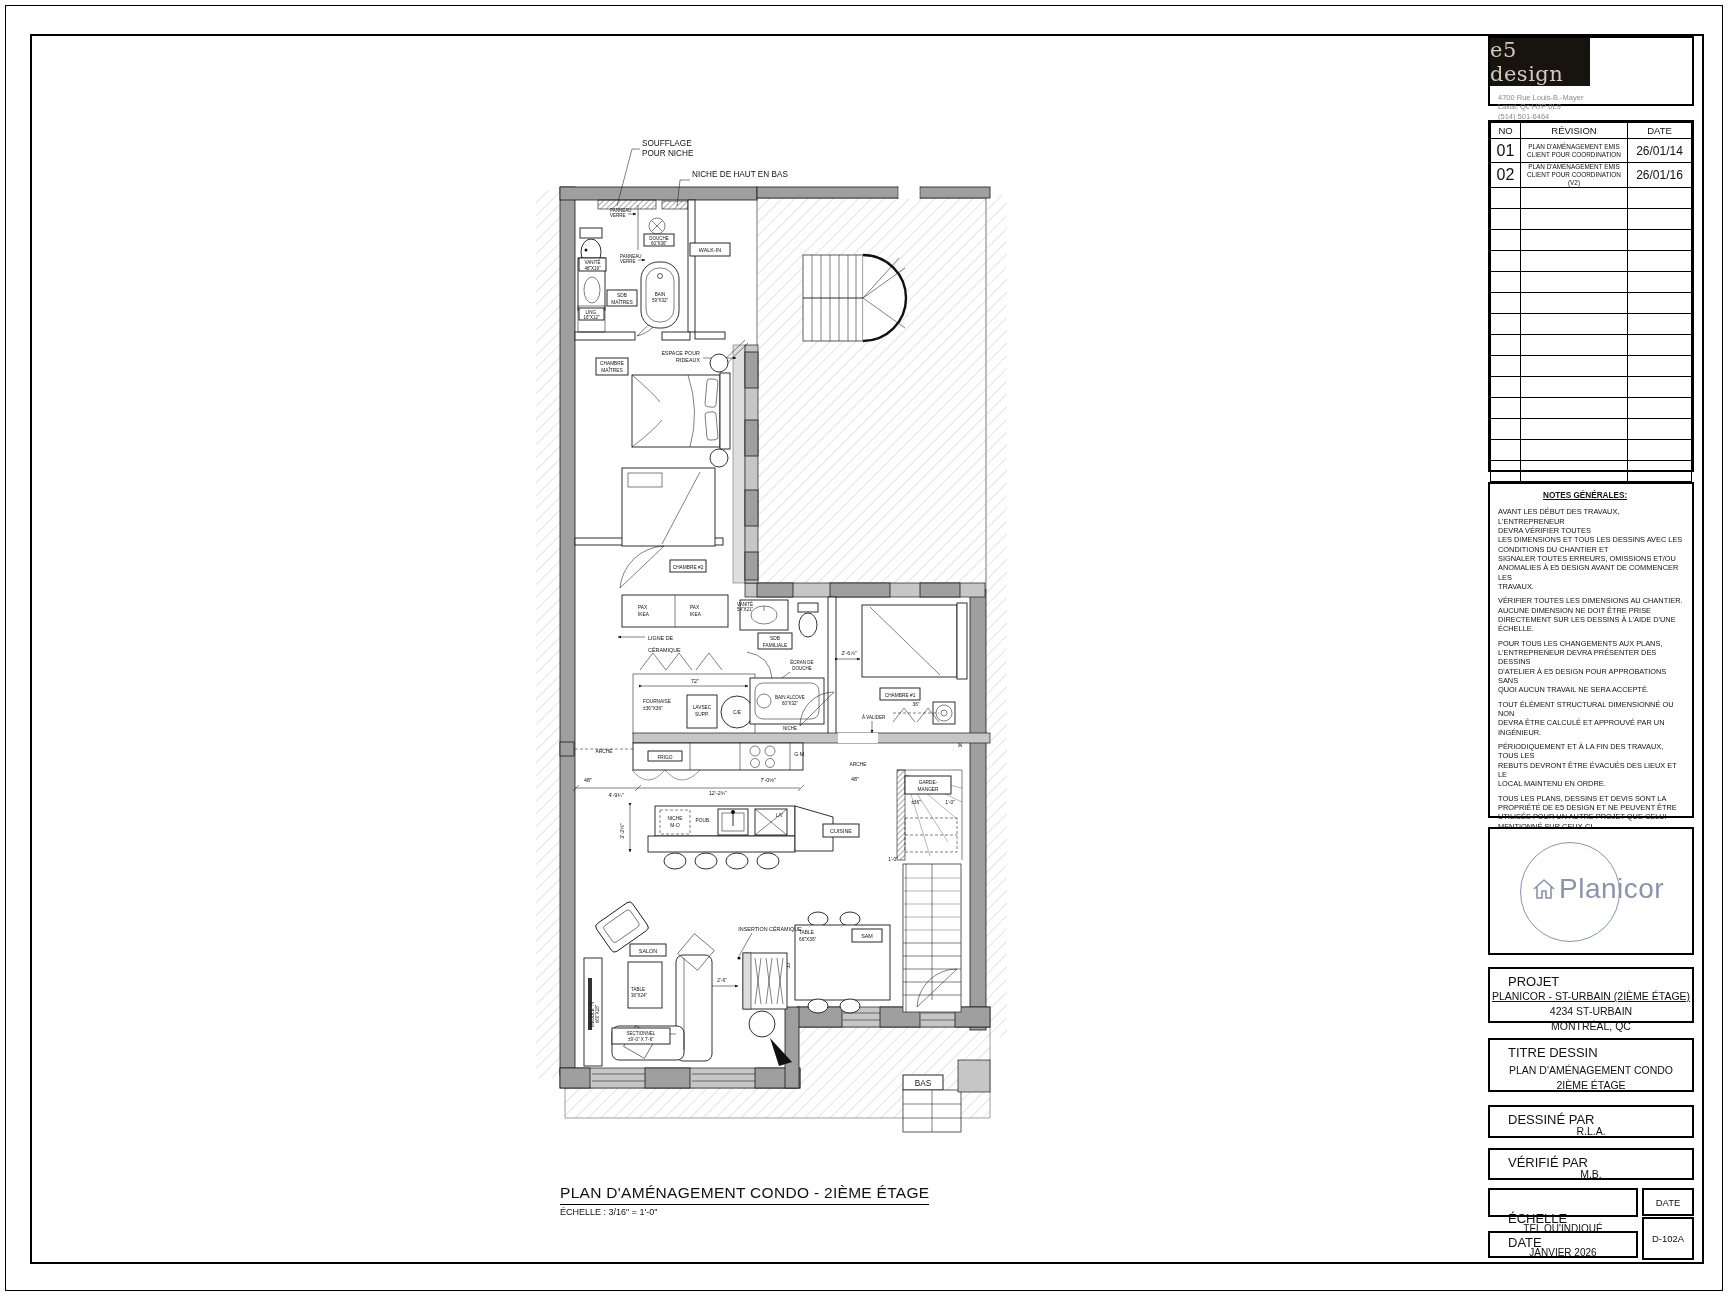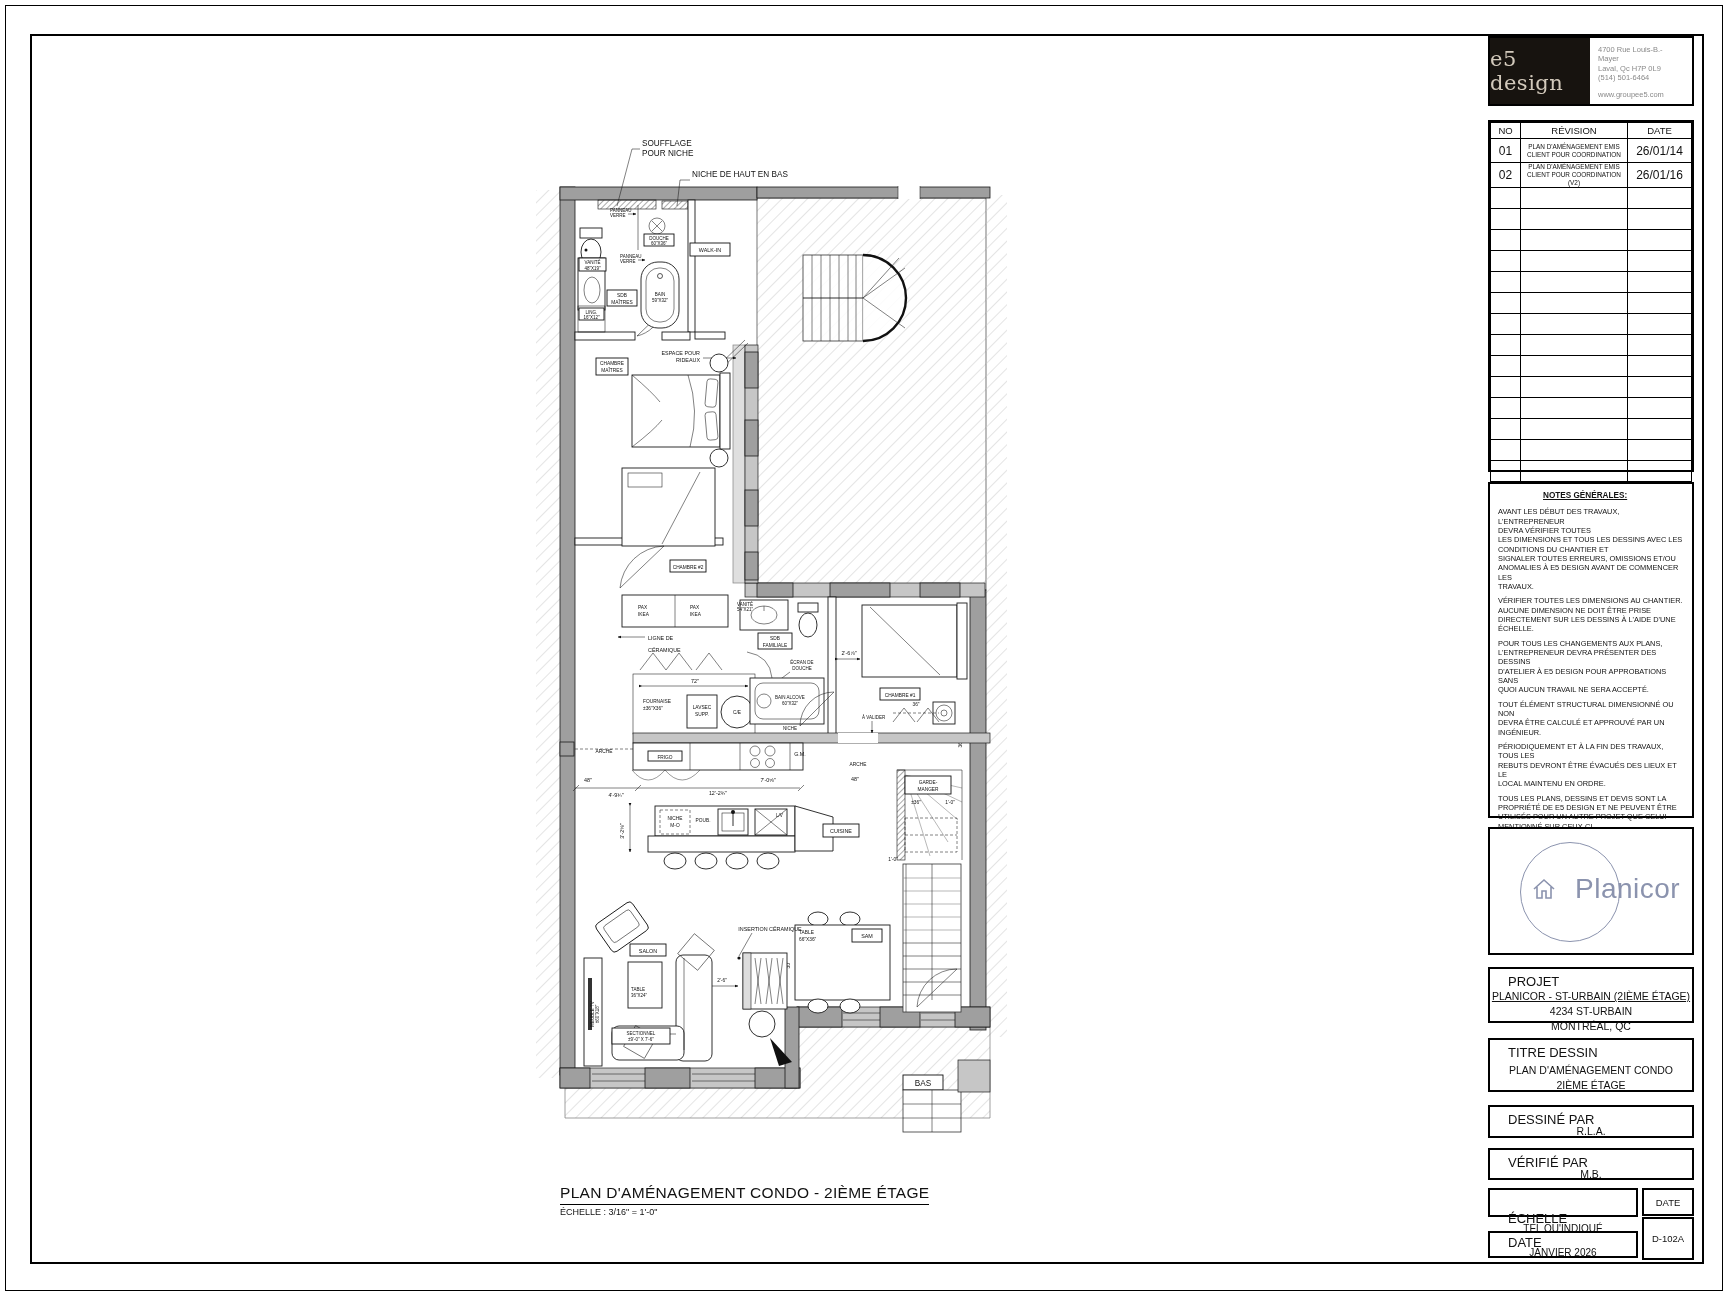--- a/index.html
+++ b/index.html
@@ -2,39 +2,39 @@
 <html><head>
 <meta charset="utf-8">
 <style>
   html,body{margin:0;padding:0;background:#ffffff;}
   body{width:1728px;height:1296px;position:relative;font-family:"Liberation Sans",sans-serif;color:#111;overflow:hidden;}
   .outer-frame{position:absolute;left:5px;top:5px;width:1716px;height:1284px;border:1px solid #000;}
   .inner-frame{position:absolute;left:30px;top:34px;width:1670px;height:1226px;border:2px solid #000;}
   .abs{position:absolute;}
   
   .tb-box{position:absolute;border:2px solid #000;background:#fff;box-sizing:border-box;}
-  .logo-box{display:flex;}
+  .logo-box{display:flex;flex-direction:column;}
   .logo-dark{background:#17130f;color:#d2c9bb;width:100px;display:flex;align-items:center;justify-content:center;
              font-family:"DejaVu Serif",serif;font-size:21px;letter-spacing:.5px;}
   .logo-addr{flex:1;padding:7px 14px 0 8px;font-size:7.5px;line-height:1.25;color:#8a8a8a;}
   .logo-addr .site{margin-top:7px;}
   table.rev{border-collapse:collapse;width:100%;height:100%;table-layout:fixed;}
   table.rev th,table.rev td{border:1px solid #000;padding:0;text-align:center;vertical-align:middle;overflow:hidden;}
   table.rev th{font-size:9.5px;font-weight:normal;}
   table.rev col.c-no{width:30px;}table.rev col.c-date{width:64px;}
-  td.rev-no{font-size:12px;}
+  td.rev-no{font-size:16px;}
   td.rev-desc{font-size:6.4px;line-height:1.25;}
   td.rev-date{font-size:12px;}
   tr.hdr{height:16px;}tr.data{height:24px;}tr.empty td{height:20px;}
   .notes{padding:7px 8px;font-size:7.4px;line-height:1.26;}
   .notes h4{margin:0 0 6px 0;font-size:8.2px;text-decoration:underline;padding-left:45px;}
   .notes p{margin:0 0 5px 0;white-space:pre-line;}
   .planicor{overflow:hidden;}
   .pl-circle{position:absolute;left:30px;top:13px;width:98px;height:98px;border:1.6px solid #8b93ae;border-radius:50%;}
-  .pl-row{position:absolute;left:42px;top:44px;display:flex;align-items:center;gap:19px;color:#8b93ae;}
+  .pl-row{position:absolute;left:42px;top:44px;display:flex;align-items:center;gap:3px;color:#8b93ae;}
   .pl-name{font-size:28px;font-weight:300;letter-spacing:.5px;}
   .blk-label{font-size:13px;padding:5px 0 0 7px;margin-left:11px;}
   .blk-center{text-align:center;font-size:10.5px;line-height:1.45;}
   .u{text-decoration:underline;}
   
   .sheet-title{position:absolute;left:560px;top:1184px;font-size:15.5px;letter-spacing:.3px;
                border-bottom:1.5px solid #000;padding-bottom:2px;}
   .sheet-scale{position:absolute;left:560px;top:1207px;font-size:9px;}
   
   svg text{font-family:"Liberation Sans",sans-serif;fill:#111;}

